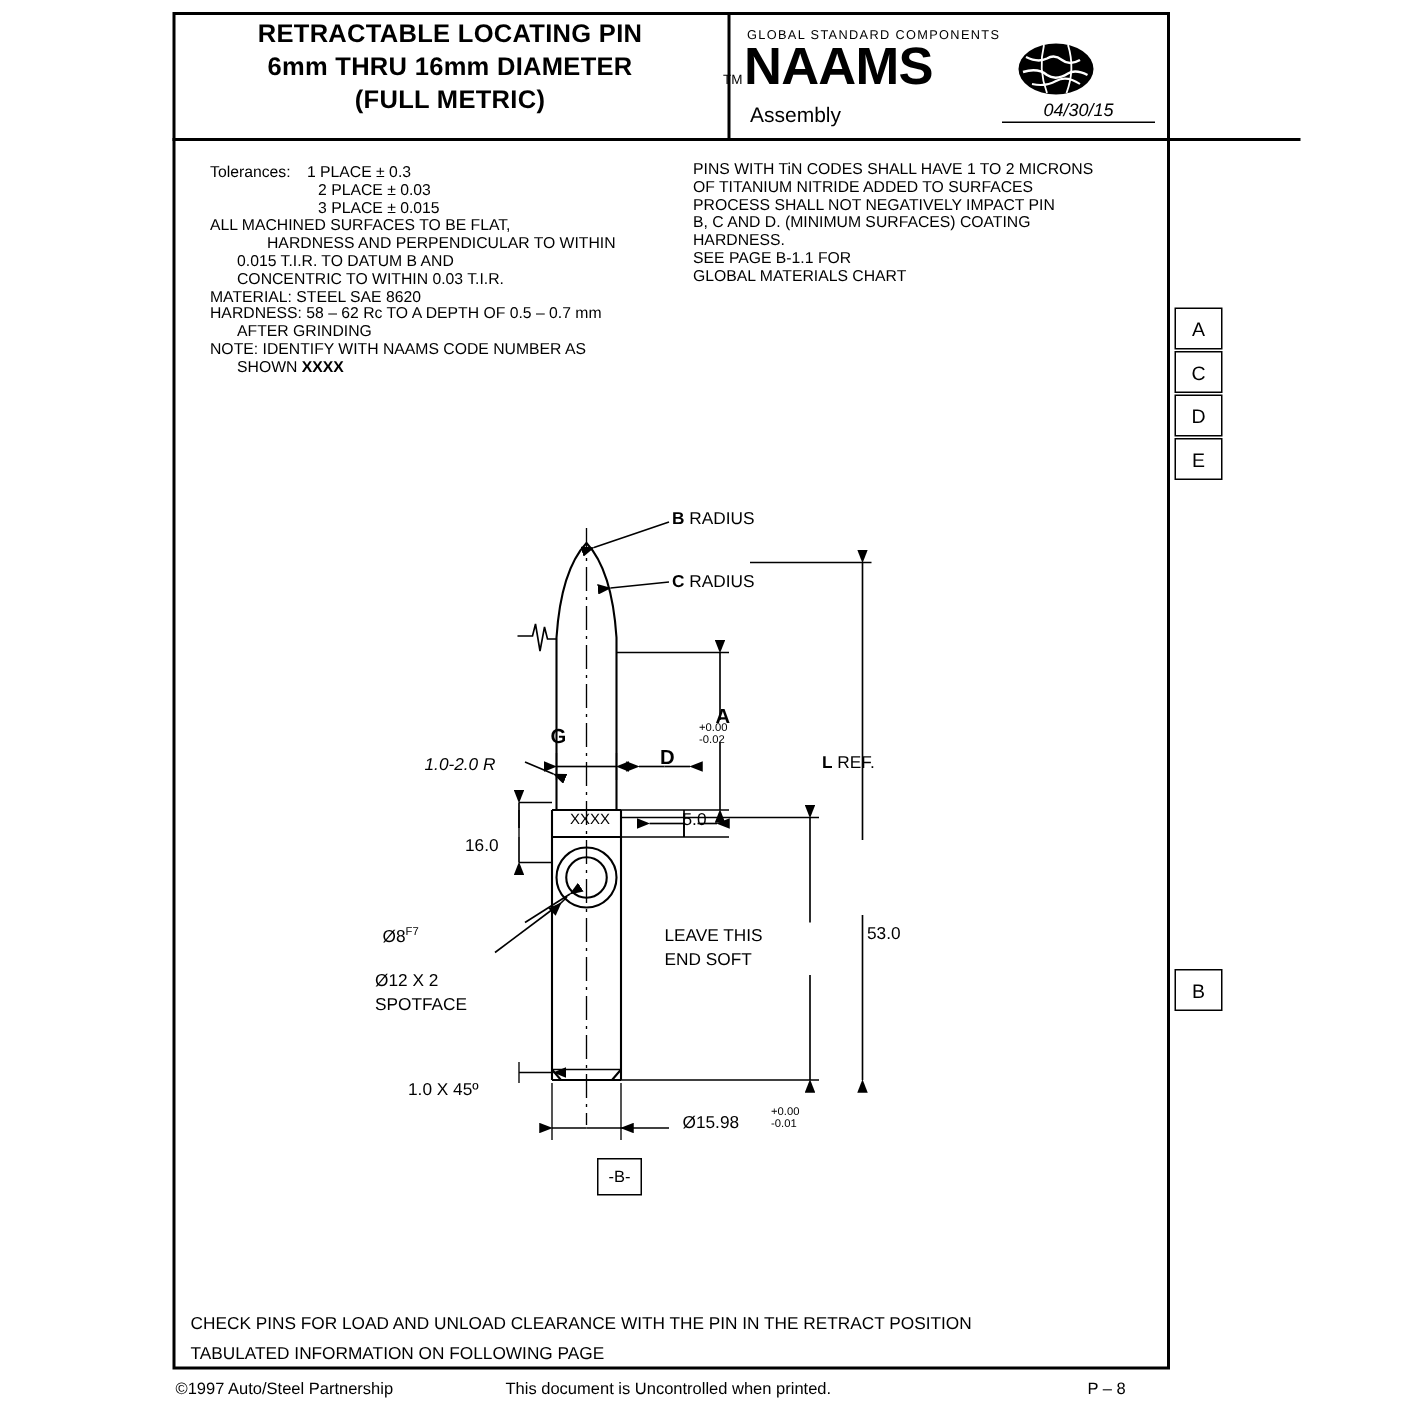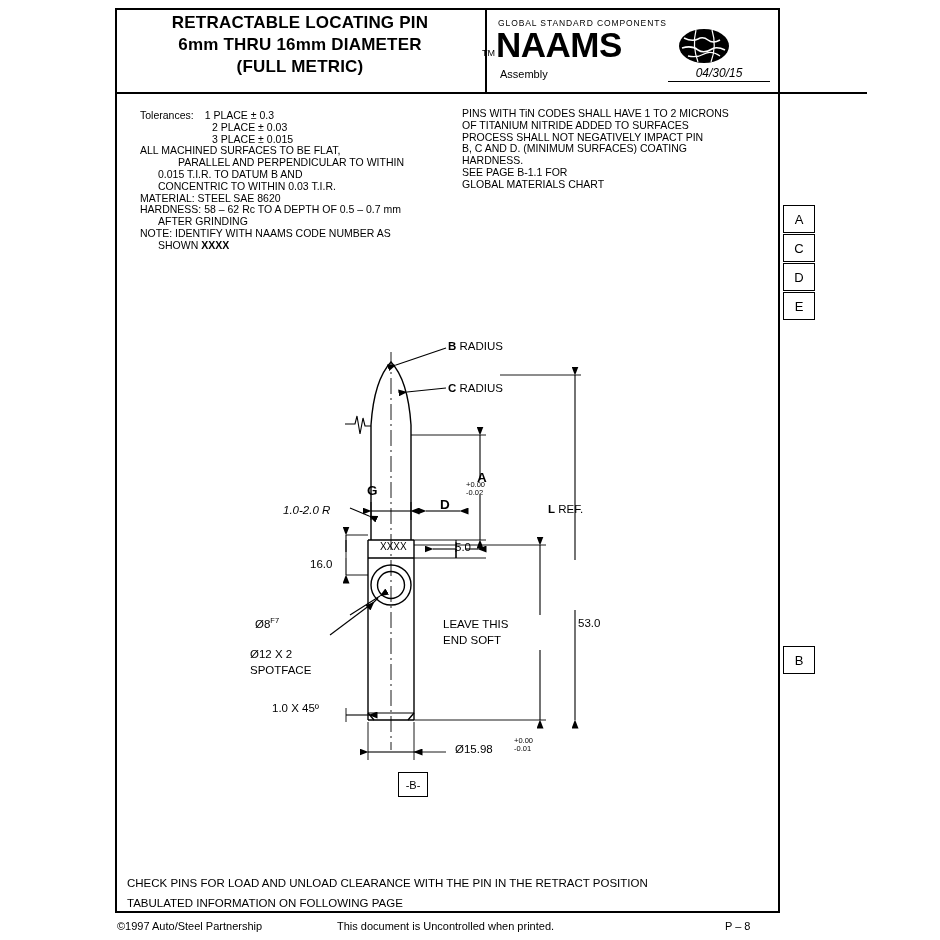--- a/index.html
+++ b/index.html
@@ -50,21 +50,21 @@
   }
   .tmmark {
     position:absolute; left:367px; top:40px;
     font-size:9px;
   }
   .globe {
     position:absolute; left:563px; top:20px; width:52px; height:36px;
   }
   .assembly {
     position:absolute; left:385px; top:60px;
-    font-size:11px;
+    font-size:14px;
   }
   .datecell {
     position:absolute; left:553px; top:58px; width:102px;
     text-align:center; font-size:12px;
     padding-bottom:1px;
     border-bottom:1.5px solid #000;
     font-style:italic;
   }
 
   
@@ -152,21 +152,21 @@
     <div class="assembly">Assembly</div>
     <div class="datecell">04/30/15</div>
   </div>
 
   <div class="notes-left">
     <div><span>Tolerances:</span>
       <span style="padding-left:8px">1 PLACE ± 0.3</span></div>
     <div class="tolrow">2 PLACE ± 0.03</div>
     <div class="tolrow">3 PLACE ± 0.015</div>
     <div>ALL MACHINED SURFACES TO BE FLAT,</div>
-    <div class="ind1">PARALLEL AND PERPENDICULAR TO WITHIN</div>
+    <div class="ind1">HARDNESS AND PERPENDICULAR TO WITHIN</div>
     <div class="ind2">0.015 T.I.R. TO DATUM B AND</div>
     <div class="ind2">CONCENTRIC TO WITHIN 0.03 T.I.R.</div>
     <div>MATERIAL: STEEL SAE 8620</div>
     <div>HARDNESS: 58 – 62 Rc TO A DEPTH OF 0.5 – 0.7 mm</div>
     <div class="ind2">AFTER GRINDING</div>
     <div>NOTE: IDENTIFY WITH NAAMS CODE NUMBER AS</div>
     <div class="ind2">
       <span>SHOWN </span><b>XXXX</b>
     </div>
   </div>
@@ -317,21 +317,21 @@
   </div>
 
   <div class="lbl" style="left:250px; top:648px;">Ø12 X 2</div>
   <div class="lbl" style="left:250px; top:664px;">SPOTFACE</div>
 
   <div class="lbl" style="left:443px; top:618px;">LEAVE THIS</div>
   <div class="lbl" style="left:443px; top:634px;">END SOFT</div>
 
   <div class="lbl" style="left:534px; top:617px;padding-left:44px;">53.0</div>
 
-  <div class="lbl" style="left:272px; top:702px;">1.0 X 45º</div>
+  <div class="lbl" style="left:272px; top:721px;">1.0 X 45º</div>
 
   <div class="lbl" style="left:455px; top:743px;">Ø15.98</div>
   <div class="lbl" style="left:514px; top:737px; line-height:9px;">
     <div class="sup">+0.00</div>
     <div class="sup">-0.01</div>
   </div>
 
   <div class="datum-box" style="left:398px; top:772px; width:30px; height:25px;">-B-</div>
 
   <div class="bottom-note1">CHECK PINS FOR LOAD AND UNLOAD CLEARANCE WITH THE PIN IN THE RETRACT POSITION</div>

